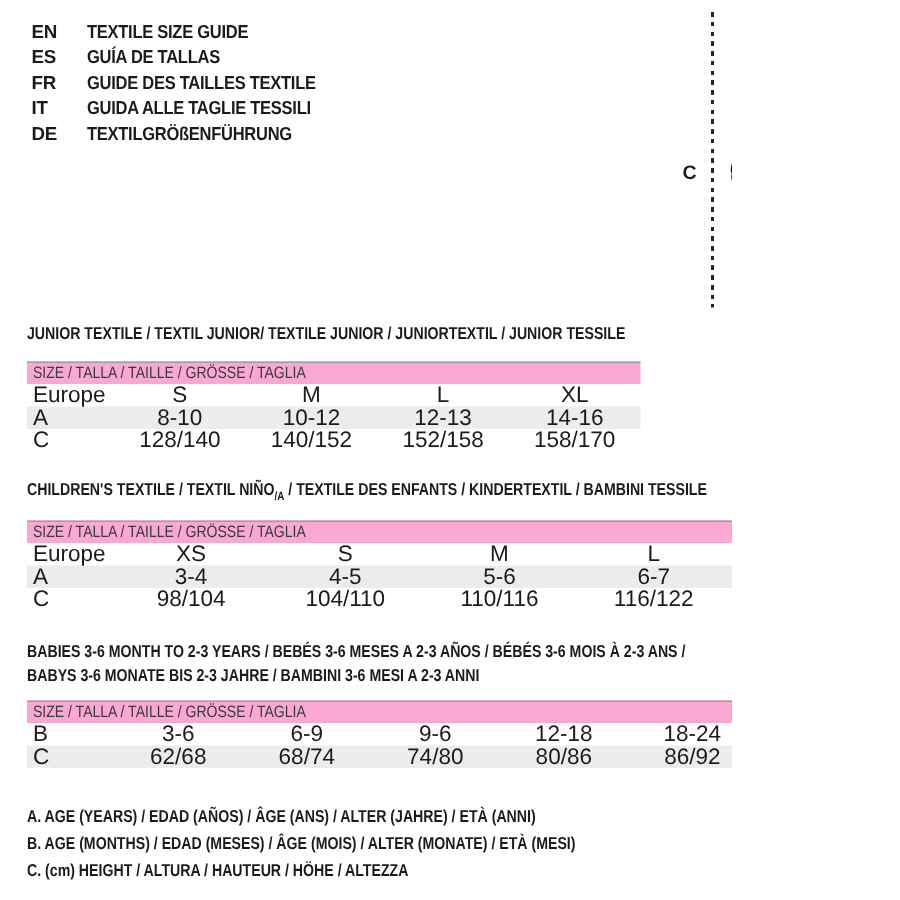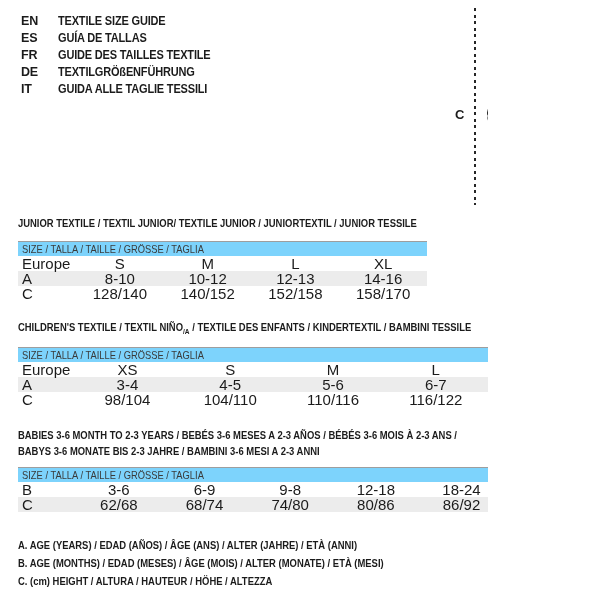--- a/index.html
+++ b/index.html
@@ -25,21 +25,21 @@
   .h-junior { top:217px; }
   .h-children { top:321px; }
   .h-babies { top:427px; line-height:16px; }
   .sub-a { font-size:8px; position:relative; top:2.5px; }
 
   
   .tbl { position:absolute; left:18px; }
   .tbl-junior { top:241px; width:409px; }
   .tbl-children { top:347px; width:572px; }
   .tbl-babies { top:467px; width:572px; }
-  .t-head { height:15px; background:#7dd3fc; border-top:1px solid #9e9e9e; display:flex; align-items:center;
+  .t-head { height:15px; background:#f9a8d4; border-top:1px solid #9e9e9e; display:flex; align-items:center;
     padding-left:4px; font-size:11px; color:#3a3a3a; }
   .t-head span { white-space:nowrap; transform:scaleX(.85); transform-origin:left center; }
   .t-row { display:flex; align-items:center; height:15px; font-size:15px; }
   .t-row.shaded { background:#ececec; }
   .t-label { width:58px; padding-left:4px; }
   .t-cell { flex:1; text-align:center; }
 
   
   .notes { position:absolute; left:18px; top:536px; }
   .note-line { height:18px; display:flex; align-items:center; font-size:11.5px; font-weight:bold;
@@ -57,26 +57,26 @@
     </div>
     <div class="lang-row">
       <span class="lang-code">ES</span>
       <span class="lang-title">GUÍA DE TALLAS</span>
     </div>
     <div class="lang-row">
       <span class="lang-code">FR</span>
       <span class="lang-title">GUIDE DES TAILLES TEXTILE</span>
     </div>
     <div class="lang-row">
+      <span class="lang-code">IT</span>
+      <span class="lang-title">GUIDA ALLE TAGLIE TESSILI</span>
+    </div>
+    <div class="lang-row">
       <span class="lang-code">DE</span>
       <span class="lang-title">TEXTILGRÖßENFÜHRUNG</span>
-    </div>
-    <div class="lang-row">
-      <span class="lang-code">IT</span>
-      <span class="lang-title">GUIDA ALLE TAGLIE TESSILI</span>
     </div>
   </div>
 
   <div class="measure-line"></div>
   <div class="height-label">C</div>
   <svg class="silhouette" width="94" height="198" viewBox="0 0 94 198">
     <g fill="#000000">
       <ellipse cx="47" cy="30" rx="26" ry="28"></ellipse>
       <circle cx="20" cy="34" r="4.5"></circle>
       <circle cx="74" cy="34" r="4.5"></circle>
@@ -160,21 +160,21 @@
     <div>BABYS 3-6 MONATE BIS 2-3 JAHRE / BAMBINI 3-6 MESI A 2-3 ANNI</div>
   </div>
   <div class="tbl tbl-babies">
     <div class="t-head">
       <span>SIZE / TALLA / TAILLE / GRÖSSE / TAGLIA</span>
     </div>
     <div class="t-row">
       <span class="t-label">B</span>
       <span class="t-cell">3-6</span>
       <span class="t-cell">6-9</span>
-      <span class="t-cell">9-8</span>
+      <span class="t-cell">9-6</span>
       <span class="t-cell">12-18</span>
       <span class="t-cell">18-24</span>
       <span class="t-cell">24-60</span>
     </div>
     <div class="t-row shaded">
       <span class="t-label">C</span>
       <span class="t-cell">62/68</span>
       <span class="t-cell">68/74</span>
       <span class="t-cell">74/80</span>
       <span class="t-cell">80/86</span>

